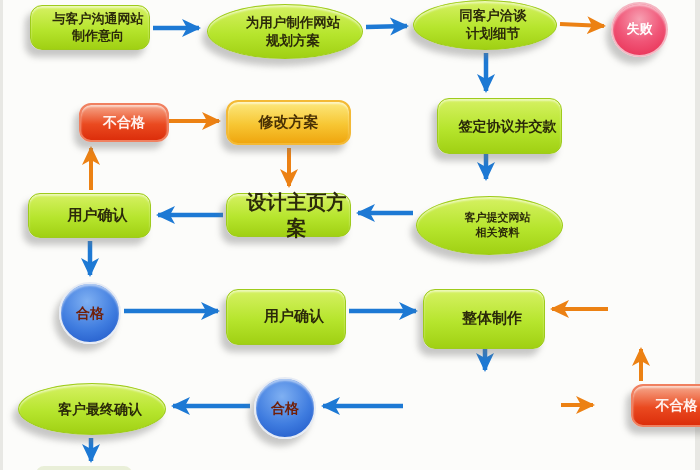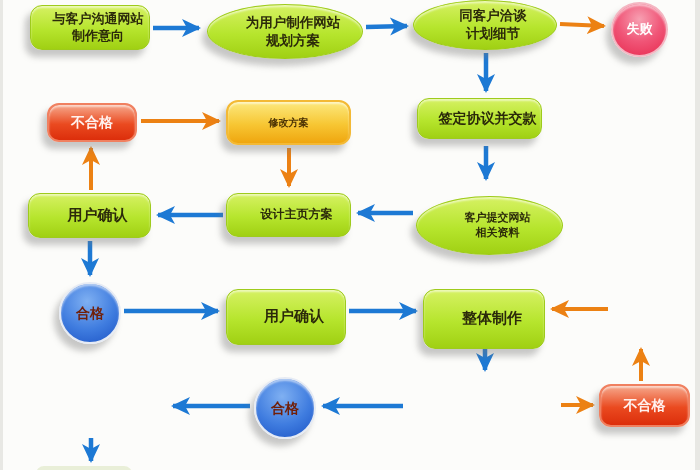--- a/index.html
+++ b/index.html
@@ -23,21 +23,21 @@
   }
   .shadowed{box-shadow:-5px 7px 6px rgba(120,120,120,.40), inset 0 2px 2px rgba(255,255,255,.55);}
   .rect{border-radius:12px;}
   .ellipse,.circle{border-radius:50%;}
   .green{
     background:linear-gradient(180deg,#d6f163 0%,#b6e52d 55%,#a0d013 100%);
     border:1px solid #9ecb1c;color:#2b2a0a;padding-left:16px;
   }
   .red{
     background:linear-gradient(180deg,#f6a88c 0%,#ea4a20 55%,#dc2e0b 100%);
-    border:2px solid #f08060;color:#fff2ef;
+    border:2px solid #f08060;color:#fff2ef;margin-left:32px;
   }
   .yellow{
     background:linear-gradient(180deg,#fce97e 0%,#f7c633 55%,#efa60f 100%);
     border:2px solid #f3b935;color:#4a3104;
   }
   .crimson{
     background:radial-gradient(circle at 50% 30%,#f7a0b2 0%,#f05577 50%,#e7294e 100%);
     border:2px solid #f4b6c2;color:#ffffff;
   }
   .blue{
@@ -96,28 +96,29 @@
 
   <div class="node rect green shadowed" style="left:30px;top:5px;width:120px;height:45px;font-size:13px">与客户沟通网站
 制作意向</div>
   <div class="node ellipse green shadowed" style="left:207px;top:4px;width:156px;height:55px;font-size:13.5px">为用户制作网站
 规划方案</div>
   <div class="node ellipse green shadowed" style="left:413px;top:0px;width:144px;height:50px;font-size:13.5px">同客户洽谈
 计划细节</div>
   <div class="node circle crimson shadowed" style="left:611px;top:2px;width:57px;height:55px;font-size:13px">失败</div>
 
   <div class="node rect red shadowed" style="left:47px;top:103px;width:90px;height:39px;font-size:14px">不合格</div>
-  <div class="node rect yellow shadowed" style="left:226px;top:100px;width:125px;height:45px;font-size:10px">修改方案</div>
-  <div class="node rect green shadowed" style="left:417px;top:98px;width:125px;height:41px;font-size:14px">签定协议并交款</div>
+  <div class="node rect yellow shadowed" style="left:226px;top:100px;width:125px;height:45px;font-size:15px">修改方案</div>
+  <div class="node rect green shadowed" style="left:437px;top:98px;width:125px;height:56px;font-size:14px">签定协议并交款</div>
 
   <div class="node rect green shadowed" style="left:28px;top:193px;width:123px;height:45px;font-size:15px">用户确认</div>
-  <div class="node rect green shadowed" style="left:226px;top:193px;width:125px;height:44px;font-size:12px">设计主页方案</div>
+  <div class="node rect green shadowed" style="left:226px;top:193px;width:125px;height:44px;font-size:20px">设计主页方案</div>
   <div class="node ellipse green shadowed" style="left:416px;top:196px;width:147px;height:59px;font-size:11px">客户提交网站
 相关资料</div>
 
   <div class="node circle blue shadowed" style="left:59px;top:282px;width:62px;height:62px;font-size:14px">合格</div>
   <div class="node rect green shadowed" style="left:226px;top:289px;width:120px;height:56px;font-size:15px">用户确认</div>
   <div class="node rect green shadowed" style="left:423px;top:289px;width:122px;height:60px;font-size:15px">整体制作</div>
 
+  <div class="node ellipse green shadowed" style="left:18px;top:383px;width:148px;height:52px;font-size:14px">客户最终确认</div>
   <div class="node circle blue shadowed" style="left:254px;top:377px;width:62px;height:62px;font-size:14px">合格</div>
   <div class="node rect red shadowed" style="left:599px;top:384px;width:91px;height:43px;font-size:14px">不合格</div>
 
 </div>
 
 </body></html>

